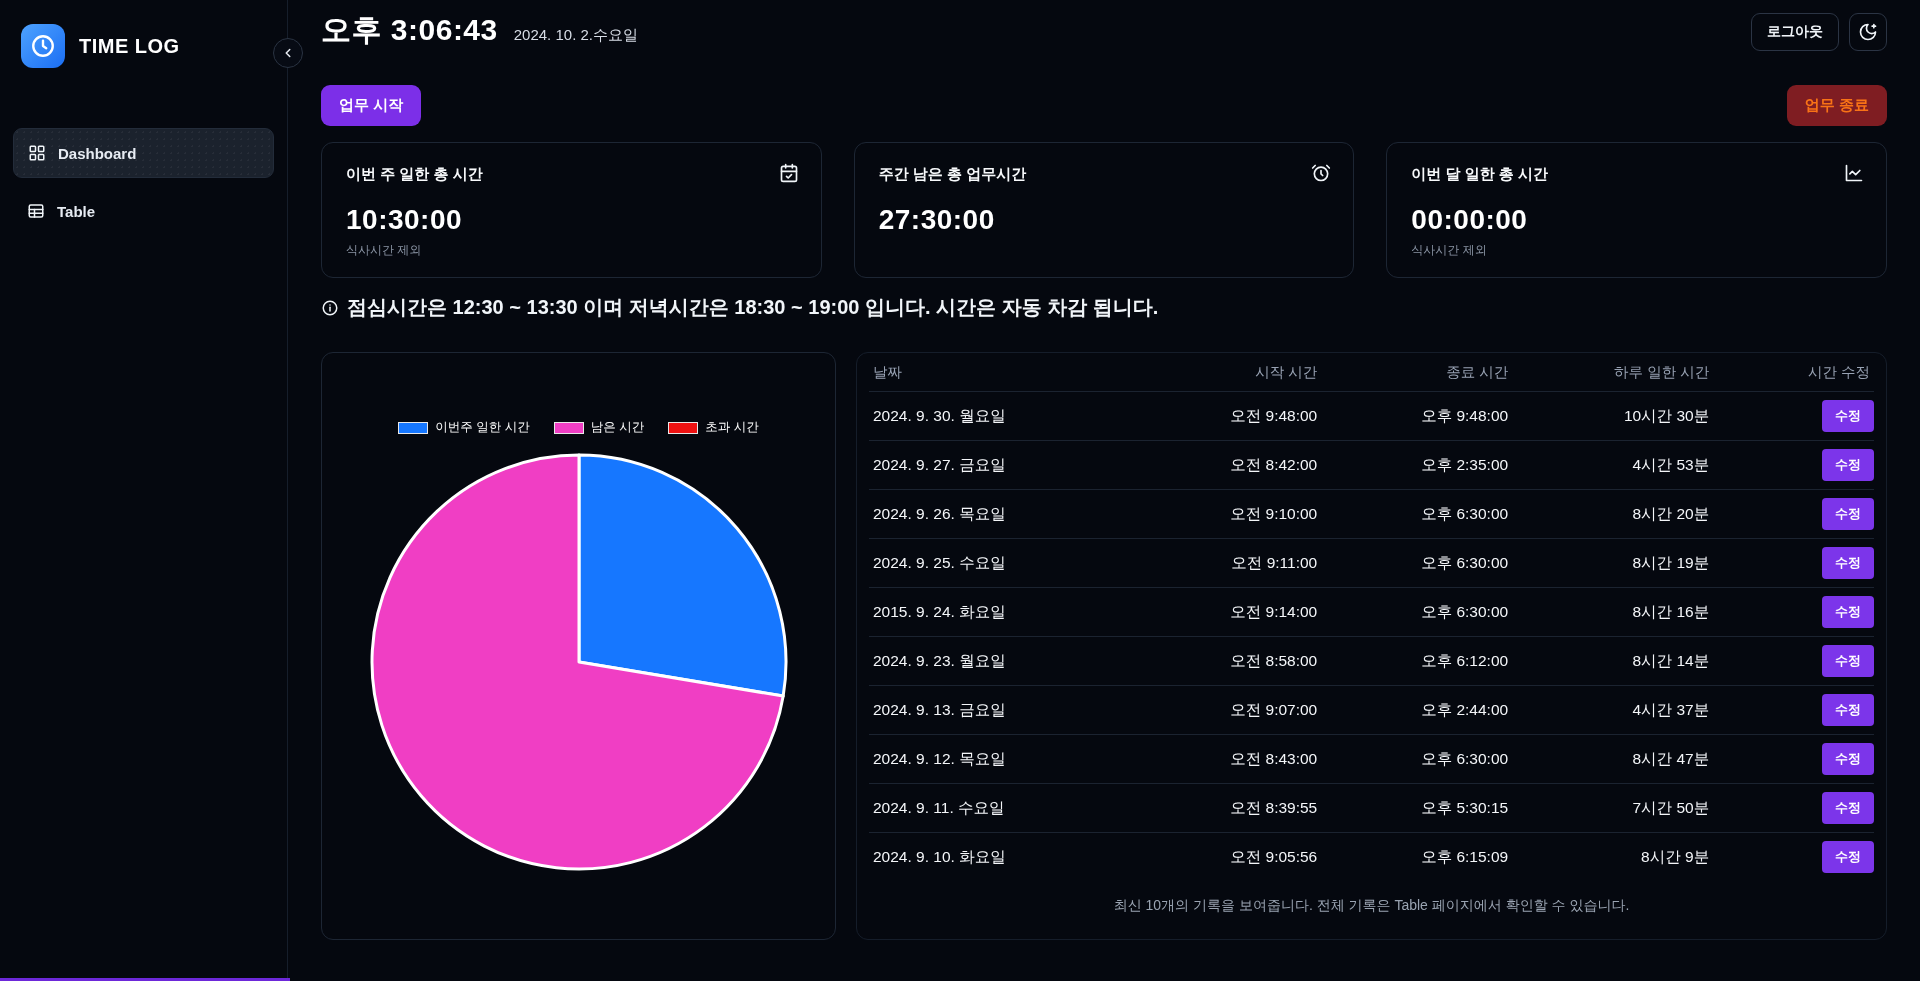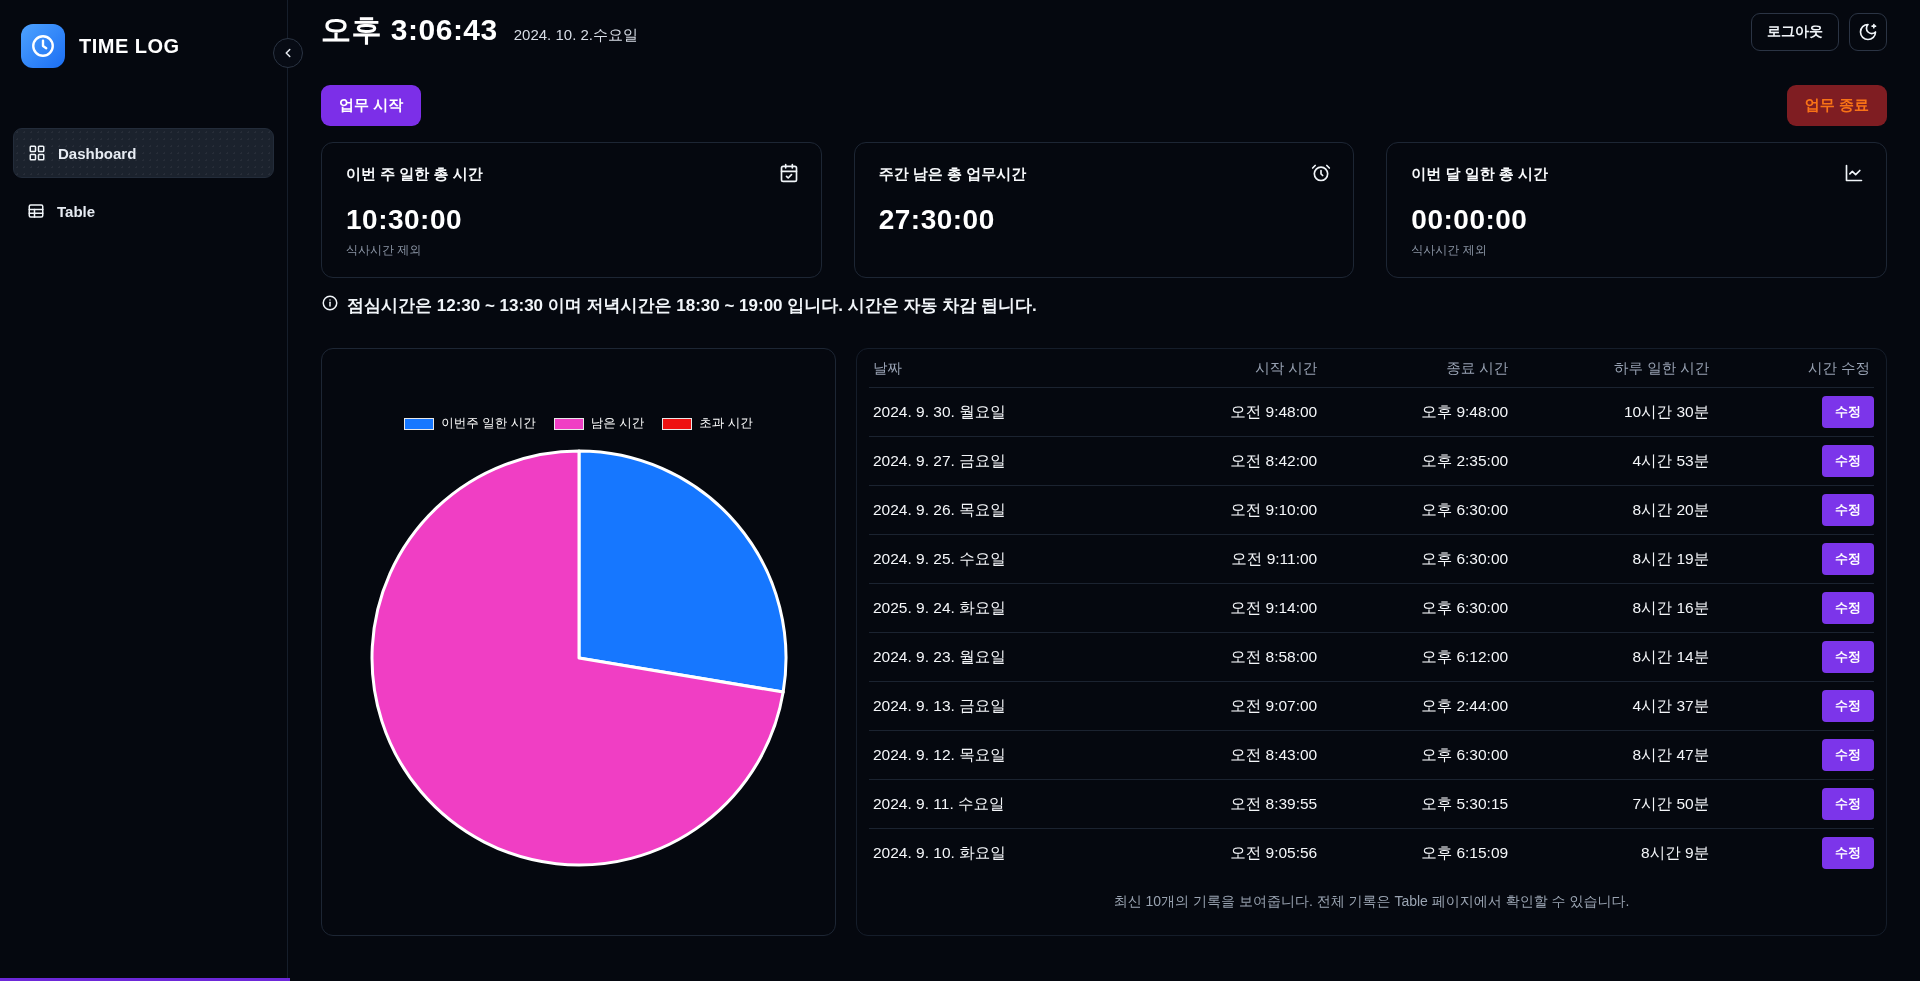--- a/index.html
+++ b/index.html
@@ -86,34 +86,34 @@
   .cards { margin-top:16px; display:flex; gap:32px; }
   .card {
     flex:1; border:1px solid #1d2634; border-radius:12px;
     padding:22px 24px 18px 24px; position:relative; min-height:126px;
   }
   .card-title { font-size:15px; font-weight:700; color:#f8fafc; }
   .card-icon { position:absolute; top:20px; right:22px; color:#f1f5f9; }
   .card-value { margin-top:20px; font-size:28px; font-weight:800; color:#ffffff; letter-spacing:0.5px; }
   .card-sub { margin-top:6px; font-size:12px; color:#8b95a5; min-height:14px; }
 
-  .notice { margin-top:16px; display:flex; gap:8px;
-            font-size:17px; font-weight:600; color:#f1f5f9; }
+  .notice { margin-top:16px; display:flex; align-items:center; gap:8px;
+            font-size:20px; font-weight:600; color:#f1f5f9; }
   .notice .nicon { display:flex; color:#f1f5f9; }
 
   .content { margin-top:31px; display:flex; gap:20px; }
 
   
   .chart-card {
     flex:0 0 515px; width:515px; height:588px;
     border:1px solid #1d2634; border-radius:12px;
     display:flex; flex-direction:column; align-items:center;
     padding-top:66px;
   }
-  .legend { display:flex; gap:18px; align-items:center; justify-content:center; }
+  .legend { display:flex; gap:24px; align-items:center; justify-content:center; }
   .legend-item { display:flex; align-items:center; gap:7px; cursor:pointer; }
   .legend-box { width:30px; height:12px; border:1px solid #e8e8e8; display:inline-block; }
   .legend-label { font-size:12.5px; color:#ffffff; font-weight:500; }
   .pie-wrap { margin-top:12px; }
 
   
   .table-card {
     flex:1; height:588px; border:1px solid #151d2a; border-radius:12px;
     padding:0 12px 14px 12px; min-width:0;
   }
@@ -327,21 +327,21 @@
             <div class="trow">
               <div class="cell-left">2024. 9. 25. 수요일</div>
               <div class="cell-right">오전 9:11:00</div>
               <div class="cell-right">오후 6:30:00</div>
               <div class="cell-right">8시간 19분</div>
               <div class="cell-edit">
                 <button class="edit-btn">수정</button>
               </div>
             </div>
             <div class="trow">
-              <div class="cell-left">2025. 9. 24. 화요일</div>
+              <div class="cell-left">2015. 9. 24. 화요일</div>
               <div class="cell-right">오전 9:14:00</div>
               <div class="cell-right">오후 6:30:00</div>
               <div class="cell-right">8시간 16분</div>
               <div class="cell-edit">
                 <button class="edit-btn">수정</button>
               </div>
             </div>
             <div class="trow">
               <div class="cell-left">2024. 9. 23. 월요일</div>
               <div class="cell-right">오전 8:58:00</div>

